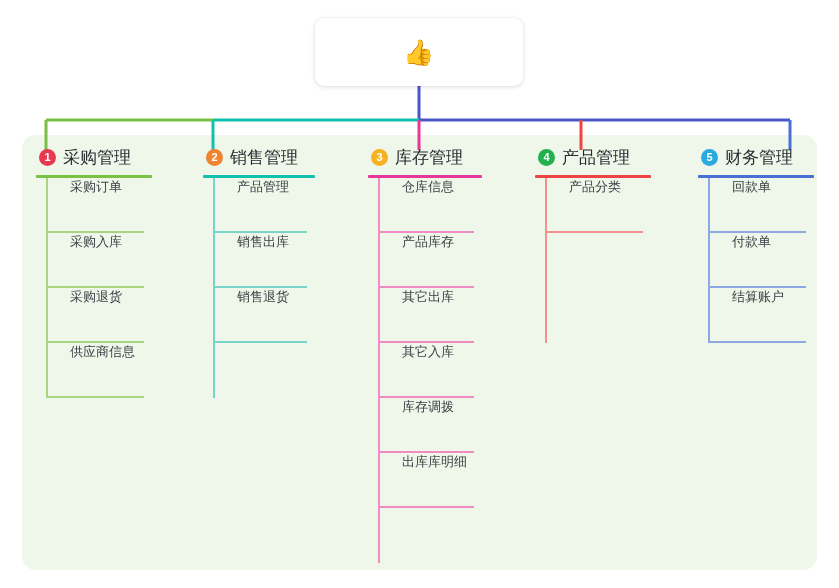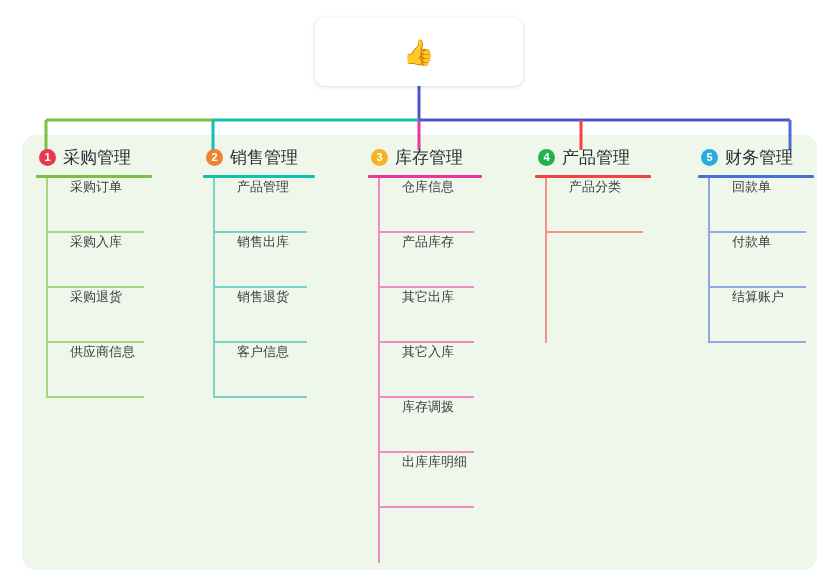--- a/index.html
+++ b/index.html
@@ -136,24 +136,20 @@
             <div class="item-rule" style="background: rgb(118, 212, 201); width: 94px;"></div>
           </div>
           <div class="item">
             <span class="item-label">销售出库</span>
             <div class="item-rule" style="background: rgb(118, 212, 201); width: 94px;"></div>
           </div>
           <div class="item">
             <span class="item-label">销售退货</span>
             <div class="item-rule" style="background: rgb(118, 212, 201); width: 94px;"></div>
           </div>
-          <div class="item">
-            <span class="item-label">客户信息</span>
-            <div class="item-rule" style="background: rgb(118, 212, 201); width: 94px;"></div>
-          </div>
         </div>
       </div>
       <div class="col" style="left: 368px;">
         <div class="col-head">
           <span class="badge" style="background: rgb(245, 179, 36);">3</span>
           <span class="col-title">库存管理</span>
         </div>
         <div class="head-rule" style="background: rgb(229, 56, 154); width: 114px;"></div>
         <div class="items">
           <div class="spine" style="background: rgb(239, 140, 195); height: 385px;"></div>

